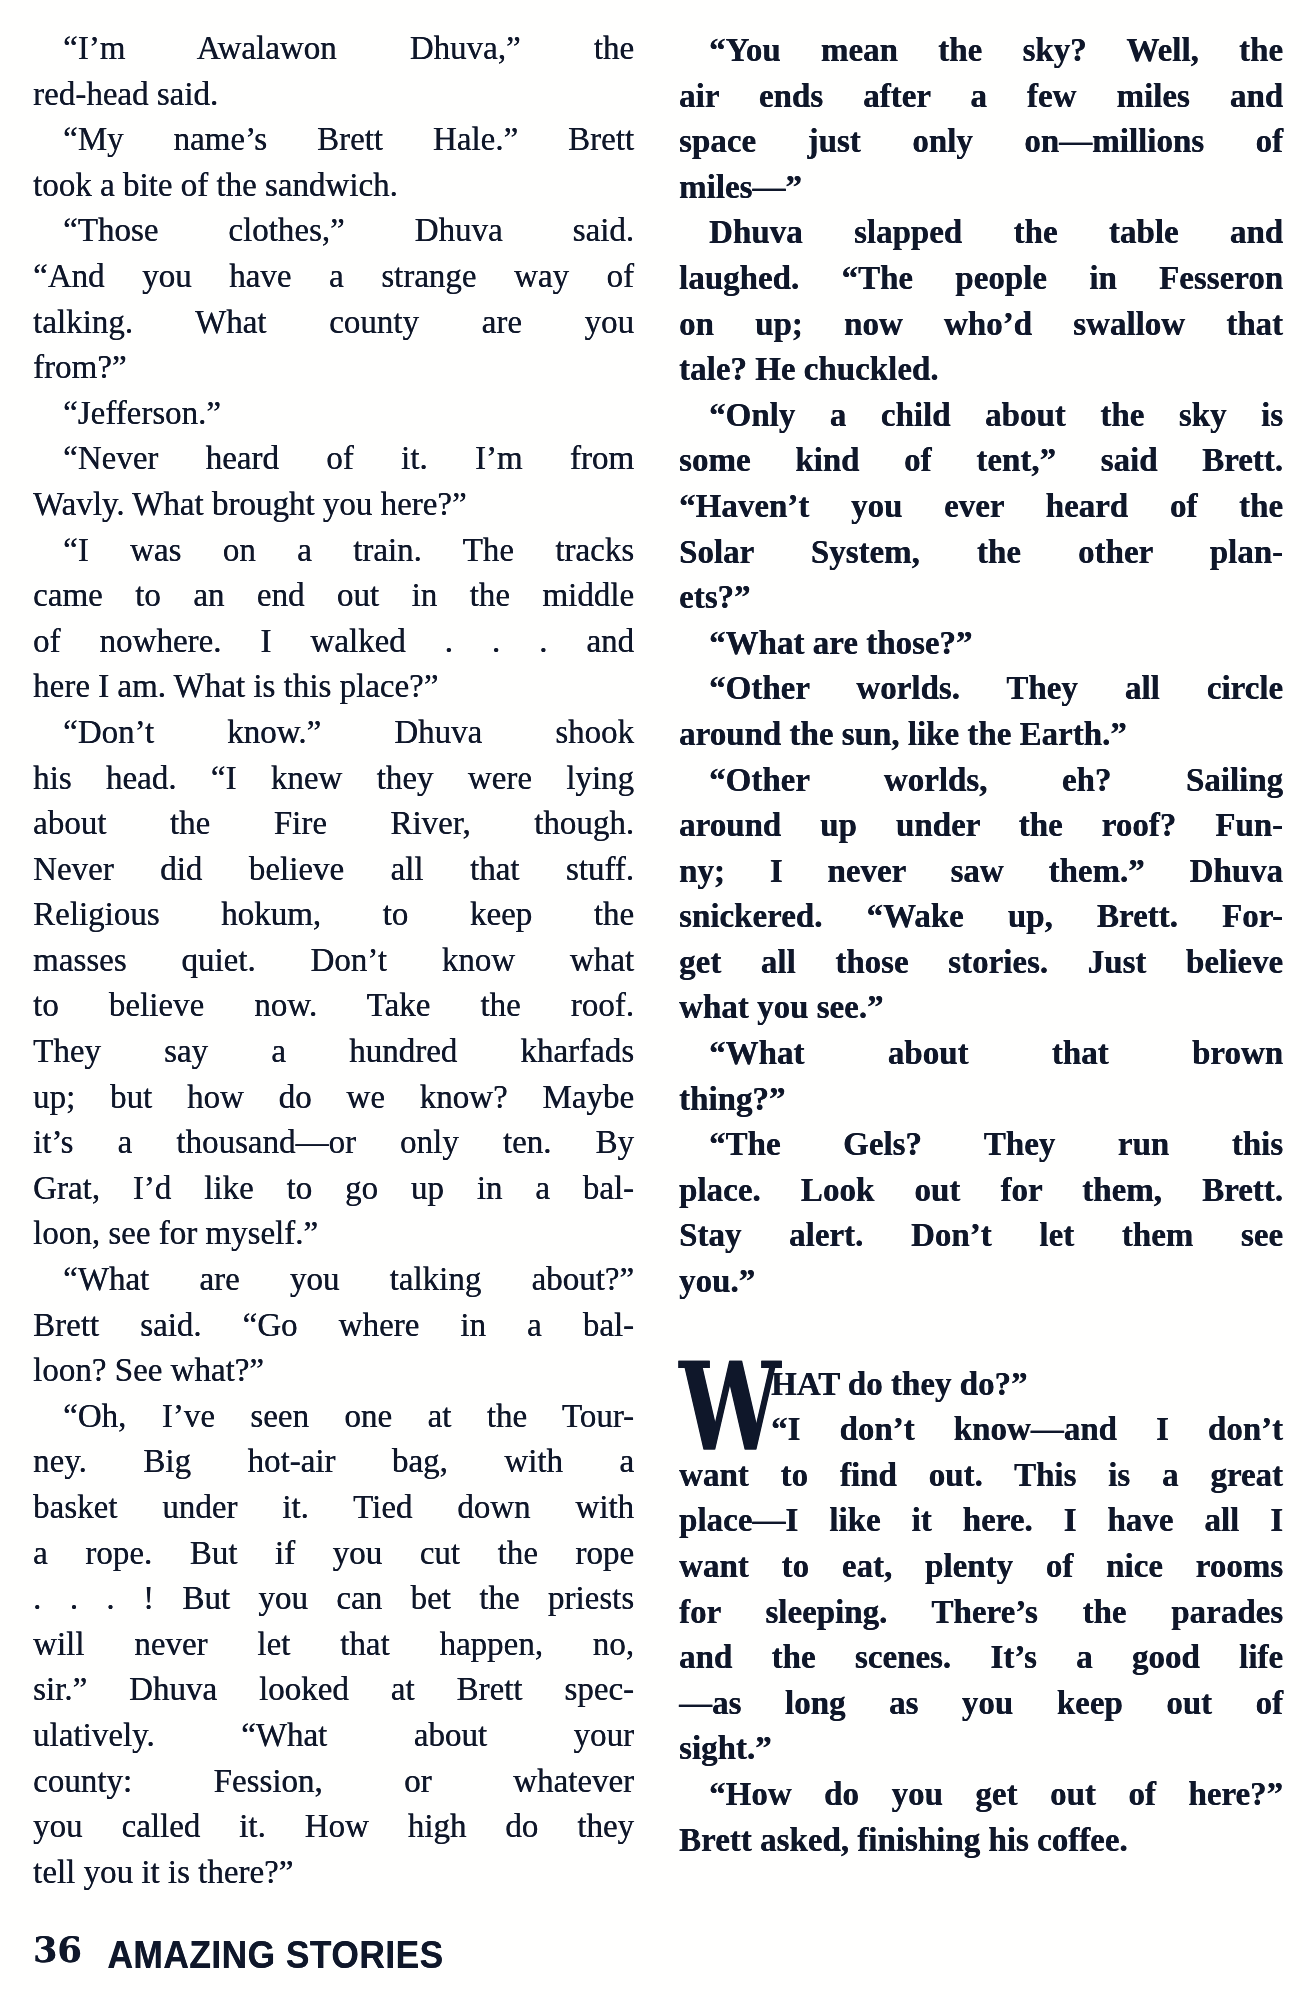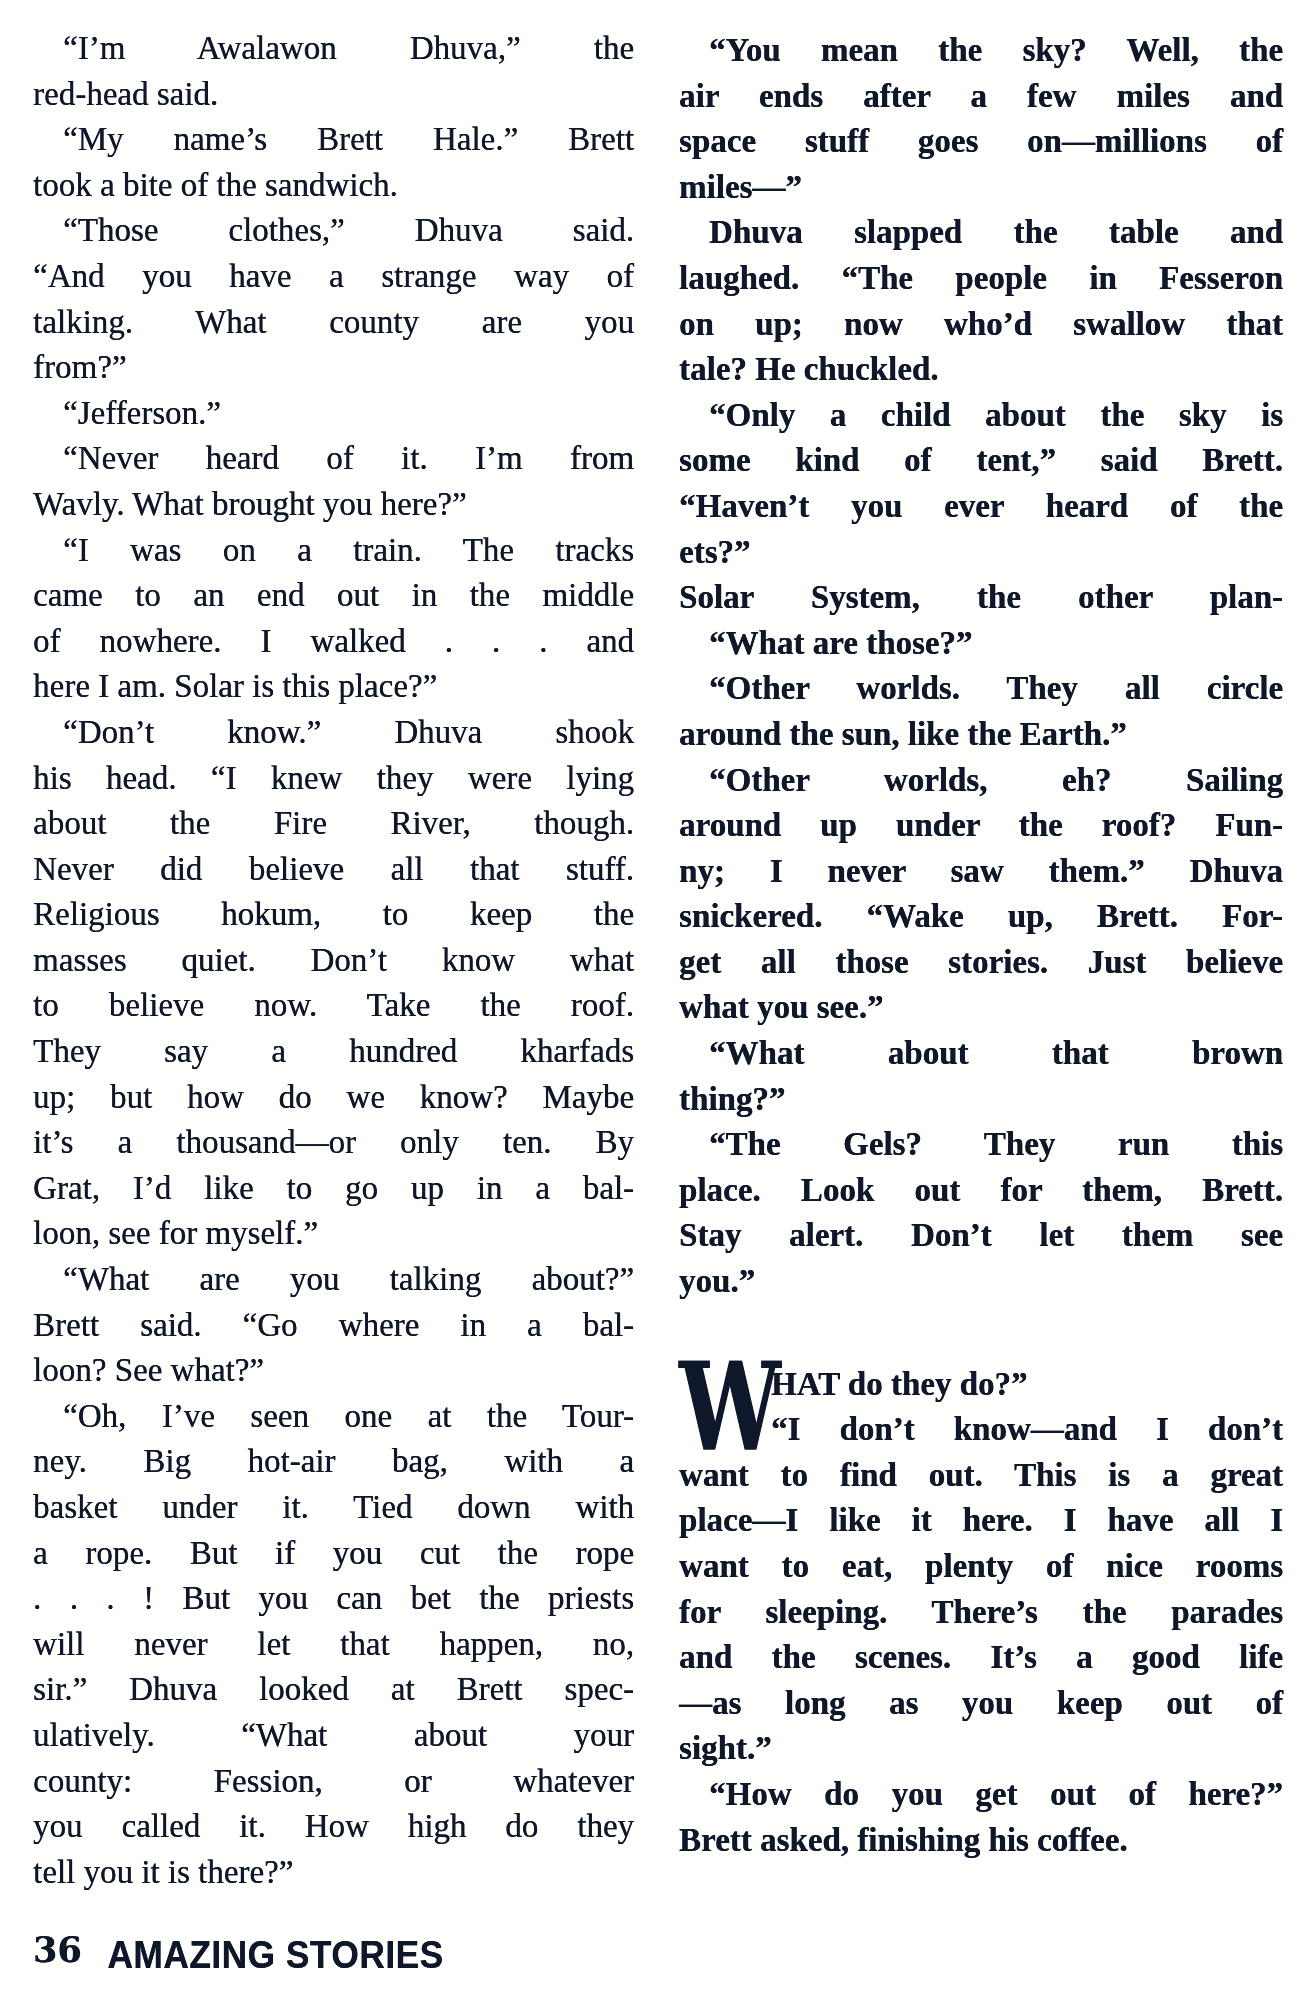--- a/index.html
+++ b/index.html
@@ -69,21 +69,21 @@
         <div class="line first">“Jefferson.”</div>
       </div>
       <div class="para">
         <div class="line j first">“Never heard of it. I’m from</div>
         <div class="line">Wavly. What brought you here?”</div>
       </div>
       <div class="para">
         <div class="line j first">“I was on a train. The tracks</div>
         <div class="line j">came to an end out in the middle</div>
         <div class="line j">of nowhere. I walked . . . and</div>
-        <div class="line">here I am. Solar is this place?”</div>
+        <div class="line">here I am. What is this place?”</div>
       </div>
       <div class="para">
         <div class="line j first">“Don’t know.” Dhuva shook</div>
         <div class="line j">his head. “I knew they were lying</div>
         <div class="line j">about the Fire River, though.</div>
         <div class="line j">Never did believe all that stuff.</div>
         <div class="line j">Religious hokum, to keep the</div>
         <div class="line j">masses quiet. Don’t know what</div>
         <div class="line j">to believe now. Take the roof.</div>
         <div class="line j">They say a hundred kharfads</div>
@@ -108,35 +108,35 @@
         <div class="line j">ulatively. “What about your</div>
         <div class="line j">county: Fession, or whatever</div>
         <div class="line j">you called it. How high do they</div>
         <div class="line">tell you it is there?”</div>
       </div>
     </div>
   <div class="col" id="col-right">
       <div class="para">
         <div class="line j first">“You mean the sky? Well, the</div>
         <div class="line j">air ends after a few miles and</div>
-        <div class="line j">space stuff goes on—millions of</div>
+        <div class="line j">space just only on—millions of</div>
         <div class="line">miles—”</div>
       </div>
       <div class="para">
         <div class="line j first">Dhuva slapped the table and</div>
         <div class="line j">laughed. “The people in Fesseron</div>
         <div class="line j">on up; now who’d swallow that</div>
         <div class="line">tale? He chuckled.</div>
       </div>
       <div class="para">
         <div class="line j first">“Only a child about the sky is</div>
         <div class="line j">some kind of tent,” said Brett.</div>
         <div class="line j">“Haven’t you ever heard of the</div>
+        <div class="line j">Solar System, the other plan-</div>
         <div class="line">ets?”</div>
-        <div class="line j">Solar System, the other plan-</div>
       </div>
       <div class="para">
         <div class="line first">“What are those?”</div>
       </div>
       <div class="para">
         <div class="line j first">“Other worlds. They all circle</div>
         <div class="line">around the sun, like the Earth.”</div>
       </div>
       <div class="para">
         <div class="line j first">“Other worlds, eh? Sailing</div>

